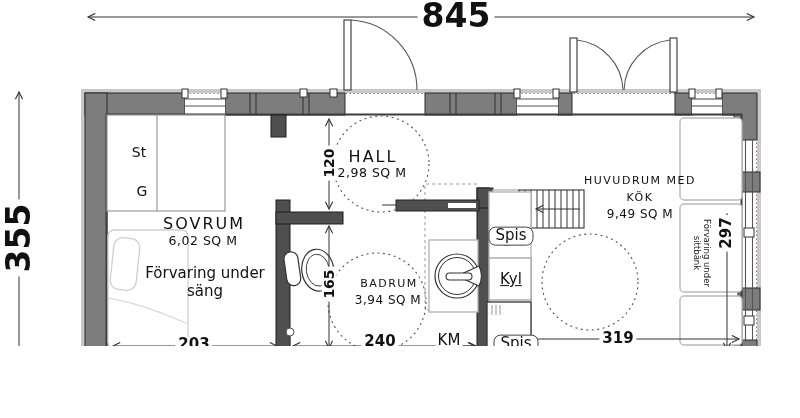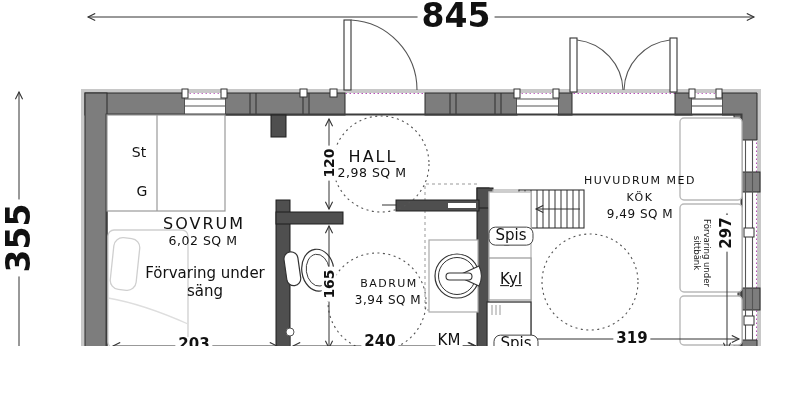--- a/index.html
+++ b/index.html
@@ -266,15 +266,15 @@
   <div class="lbl rotcw benchlbl" style="left:701px;top:253px;">
     <div>Förvaring under</div>
     <div>sittbänk</div>
   </div>
 
   <div class="lbl smalldim rotccw" style="left:329px;top:163px;font-size:14px;">120</div>
   <div class="lbl smalldim rotccw" style="left:329px;top:284px;font-size:14px;">165</div>
   <div class="lbl smalldim rotccw" style="left:727px;top:233px;">297</div>
   <div class="lbl smalldim" style="left:194px;top:345px;">203</div>
   <div class="lbl smalldim" style="left:380px;top:342px;">240</div>
-  <div class="lbl smalldim" style="left:632px;top:339px;">319</div>
+  <div class="lbl smalldim" style="left:618px;top:339px;">319</div>
 
 </div>
 
 </body></html>

